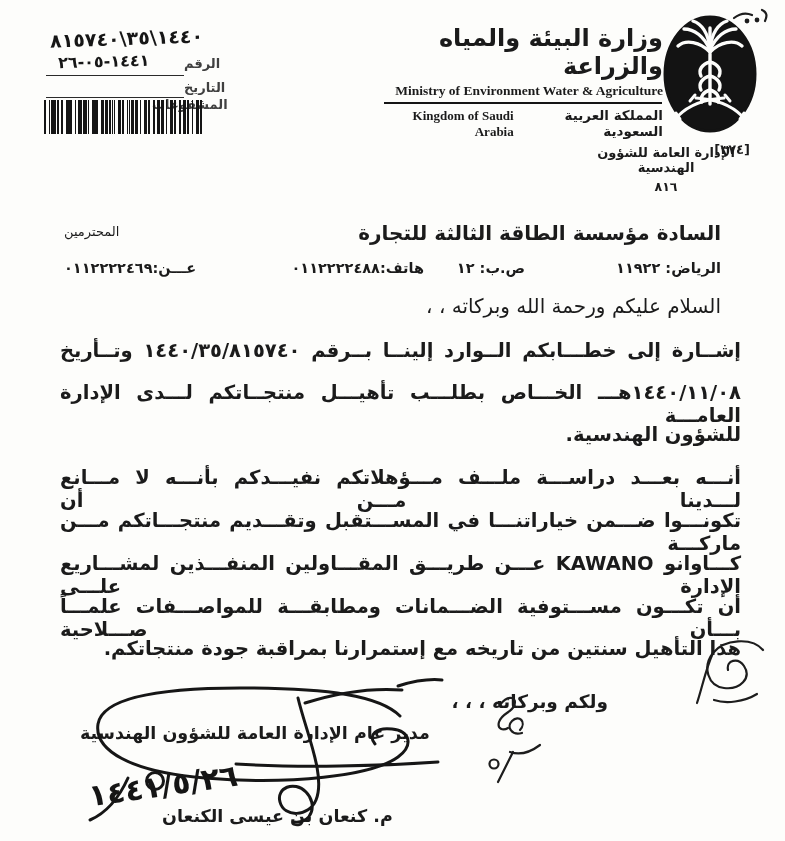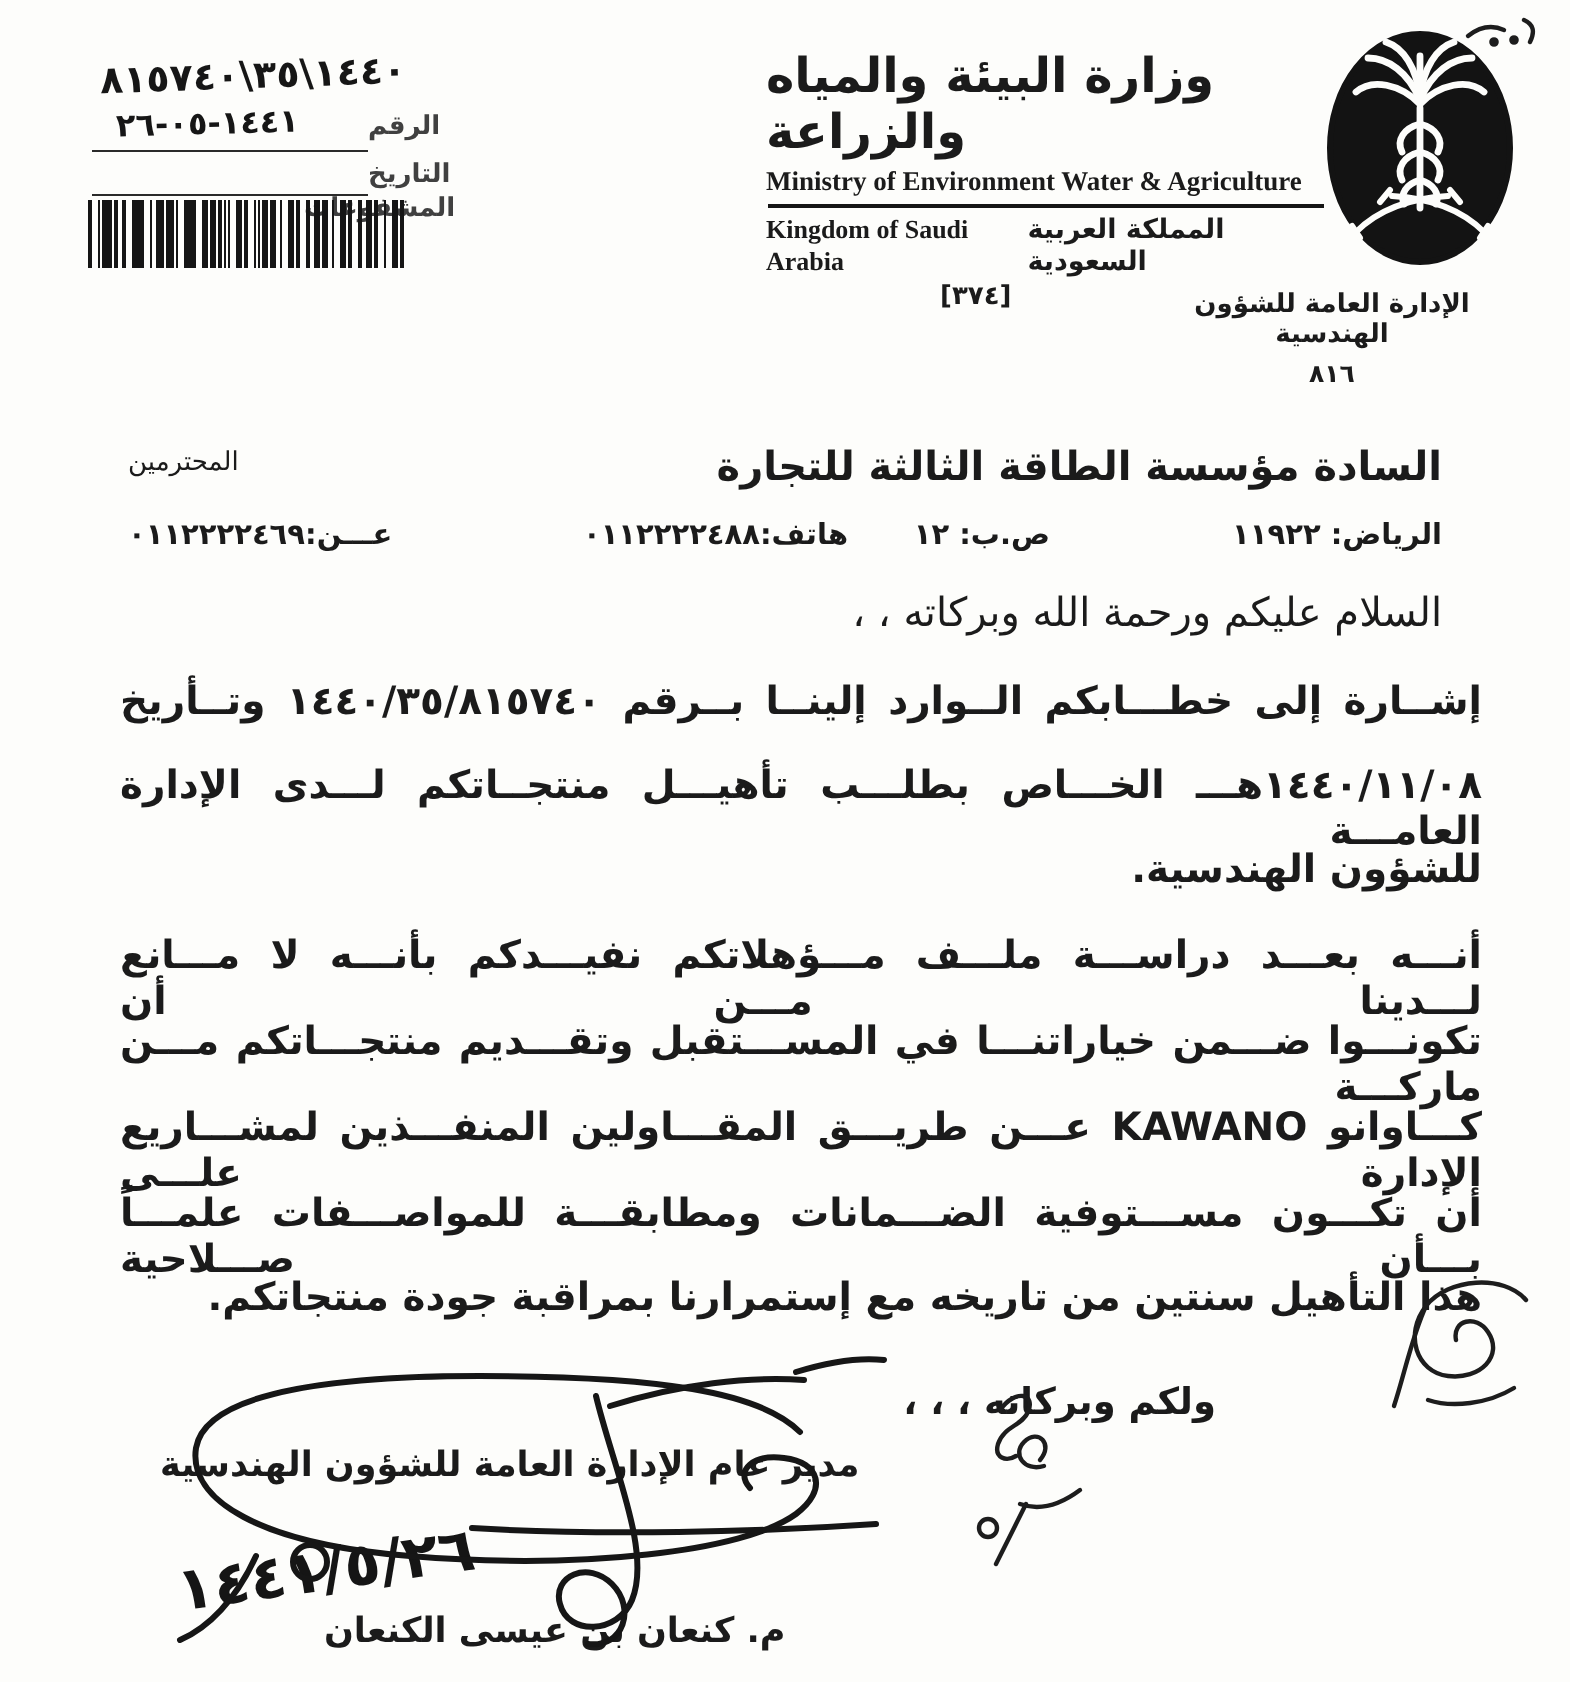--- a/index.html
+++ b/index.html
@@ -11,21 +11,21 @@
   }
   .abs { position:absolute; }
   
   .ref-number { left:50px; top:27px; font-size:19px; font-weight:bold;
     letter-spacing:2px; transform:rotate(-2deg); direction:ltr; color:#161616; }
   .reg-label { font-size:13px; font-weight:bold; color:#404040; }
   .reg-line { border-top:1.4px solid #2a2a2a; }
   .reg-value { font-size:16px; font-weight:bold; letter-spacing:2px;
     transform:rotate(-1.5deg); direction:ltr; color:#161616; }
   
-  .head-block { left:383px; top:24px; width:280px; text-align:left; }
+  .head-block { left:383px; top:24px; width:280px; text-align:right; }
   .ministry-ar { font-size:24px; font-weight:bold; letter-spacing:-0.5px; }
   .ministry-en { font-family:"Liberation Serif", serif; font-size:13.5px;
     font-weight:bold; white-space:nowrap; margin-top:3px; }
   .head-rule { width:278px; border-top:2px solid #151515; margin:3px auto 0; }
   .kingdom-row { display:flex; direction:ltr; justify-content:center;
     margin-top:3px; align-items:baseline; }
   .kingdom-en { font-family:"Liberation Serif", serif; font-size:13px; font-weight:bold; }
   .kingdom-ar { font-size:13.5px; font-weight:bold; }
   .branch-code { font-size:13px; font-weight:bold; margin-top:2px; transform:translateX(87px); }
   .office-block { left:568px; top:145px; width:196px; text-align:center; }

